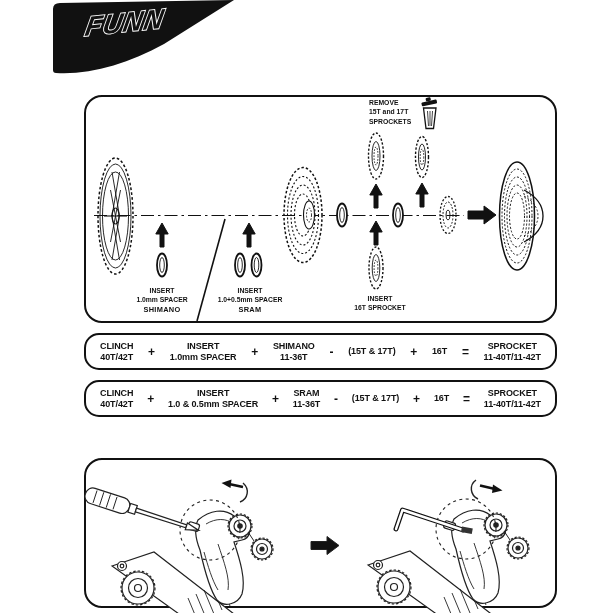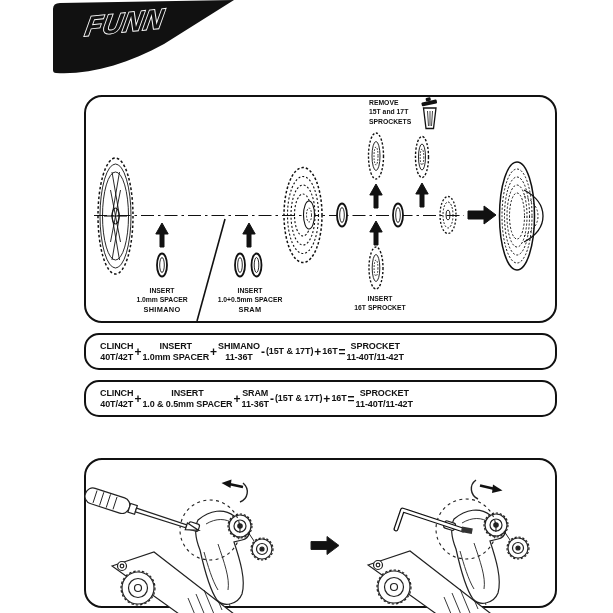--- a/index.html
+++ b/index.html
@@ -1,21 +1,21 @@
 <!DOCTYPE html>
 <html><head>
 <meta charset="utf-8">
 <style>
   html,body{margin:0;padding:0;background:#fff;}
   #stage{position:relative;width:613px;height:613px;background:#fff;overflow:hidden;
          font-family:"Liberation Sans",sans-serif;color:#111;}
   .panel{position:absolute;border:2.5px solid #111;border-radius:18px;background:#fff;box-sizing:border-box;}
   #main-panel{left:84px;top:95px;width:473px;height:228px;}
   .frow{left:84px;width:473px;height:37px;border-radius:15px;display:flex;align-items:center;
-        padding:0 14px;box-sizing:border-box;position:absolute;
+        justify-content:space-between;padding:0 14px;box-sizing:border-box;position:absolute;
         border:2.5px solid #111;background:#fff;}
   #frow1{top:333px;}
   #frow2{top:380px;}
   #bottom-panel{left:84px;top:458px;width:473px;height:150px;}
   .term{display:flex;flex-direction:column;align-items:center;justify-content:center;
         font-weight:bold;font-size:9px;line-height:10.5px;text-align:center;letter-spacing:-0.1px;}
   .op{font-weight:bold;font-size:12px;line-height:12px;padding:0 1px;}
   .note{position:absolute;font-weight:bold;font-size:6.8px;line-height:9.4px;color:#111;z-index:5;}
   .note.center{text-align:center;transform:translateX(-50%);}
   .note .brand{font-size:7.4px;letter-spacing:0.3px;}

